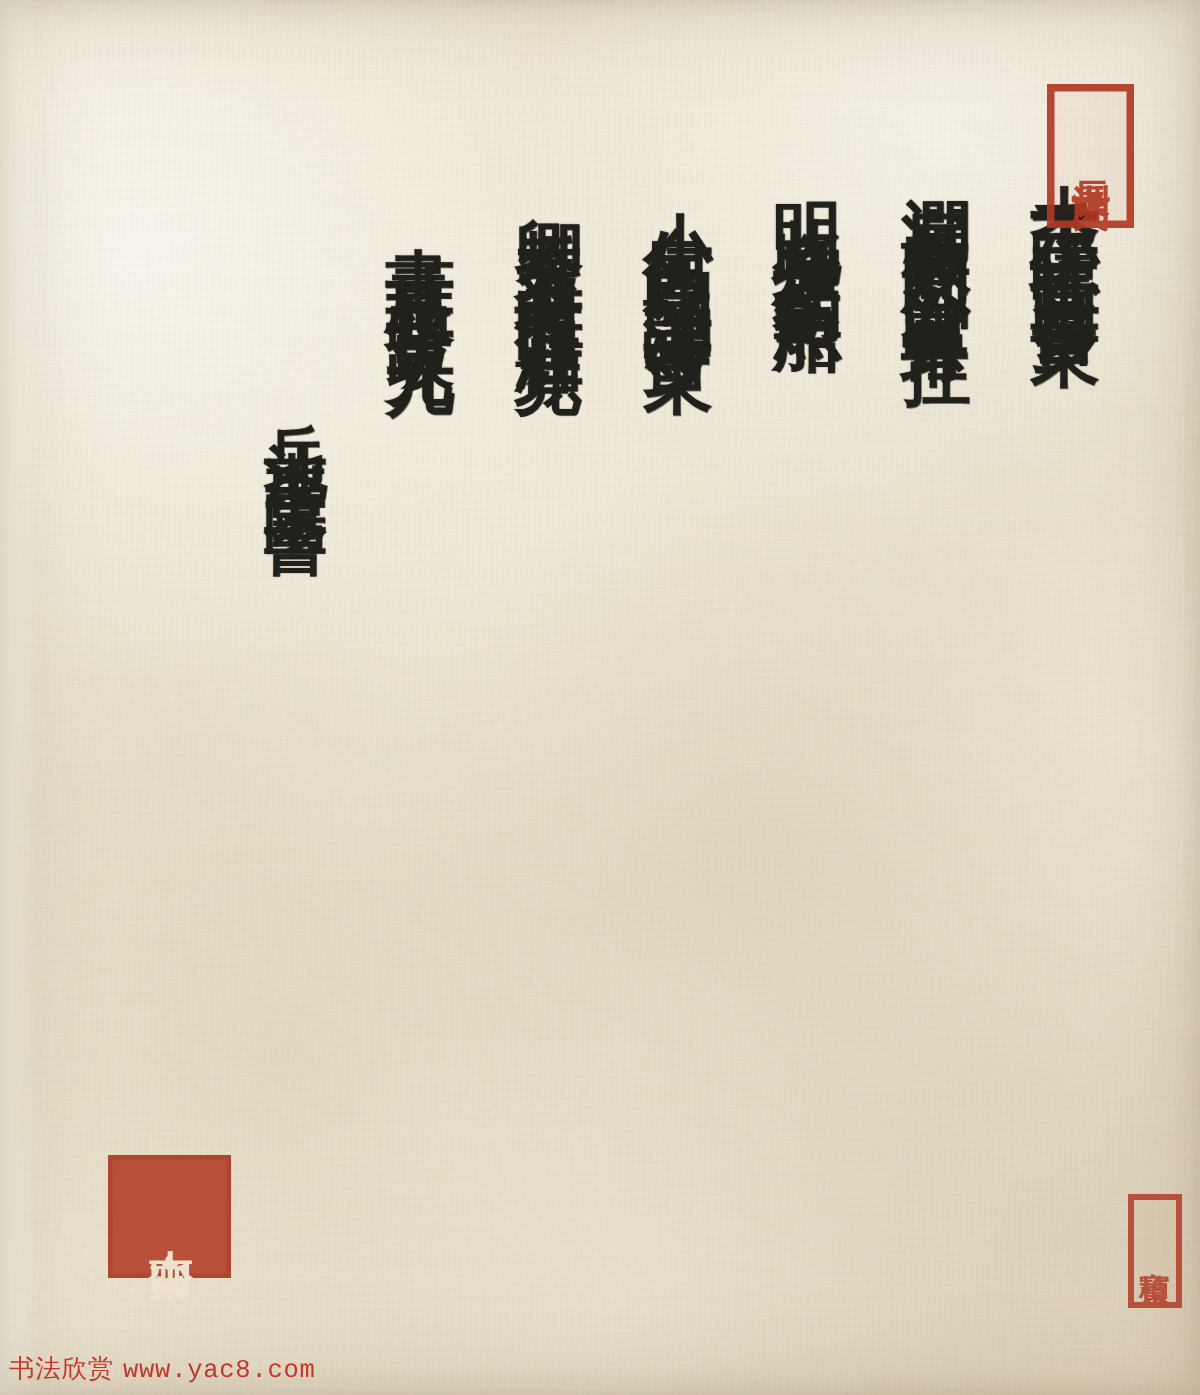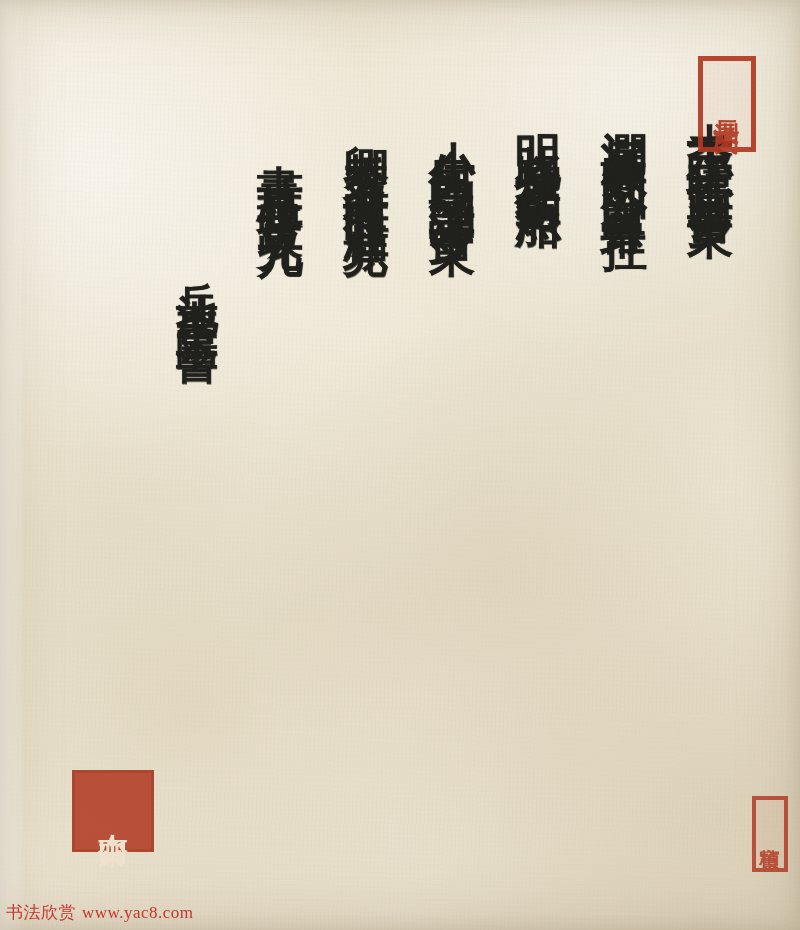--- a/index.html
+++ b/index.html
@@ -151,21 +151,21 @@
     color: #b4402a;
     font-size: 20px;
     opacity: 0.88;
   }
 
   
   #watermark {
     position: absolute;
     left: 6px;
     bottom: 6px;
-    font-family: Liberation Serif, serif;
+    font-family: Liberation Mono, monospace;
     font-size: 17px;
     color: #c4362a;
     letter-spacing: 0.5px;
     white-space: nowrap;
   }
   #watermark .wm-url { margin-left: 6px; }
 </style>
 </head>
 <body>
 

